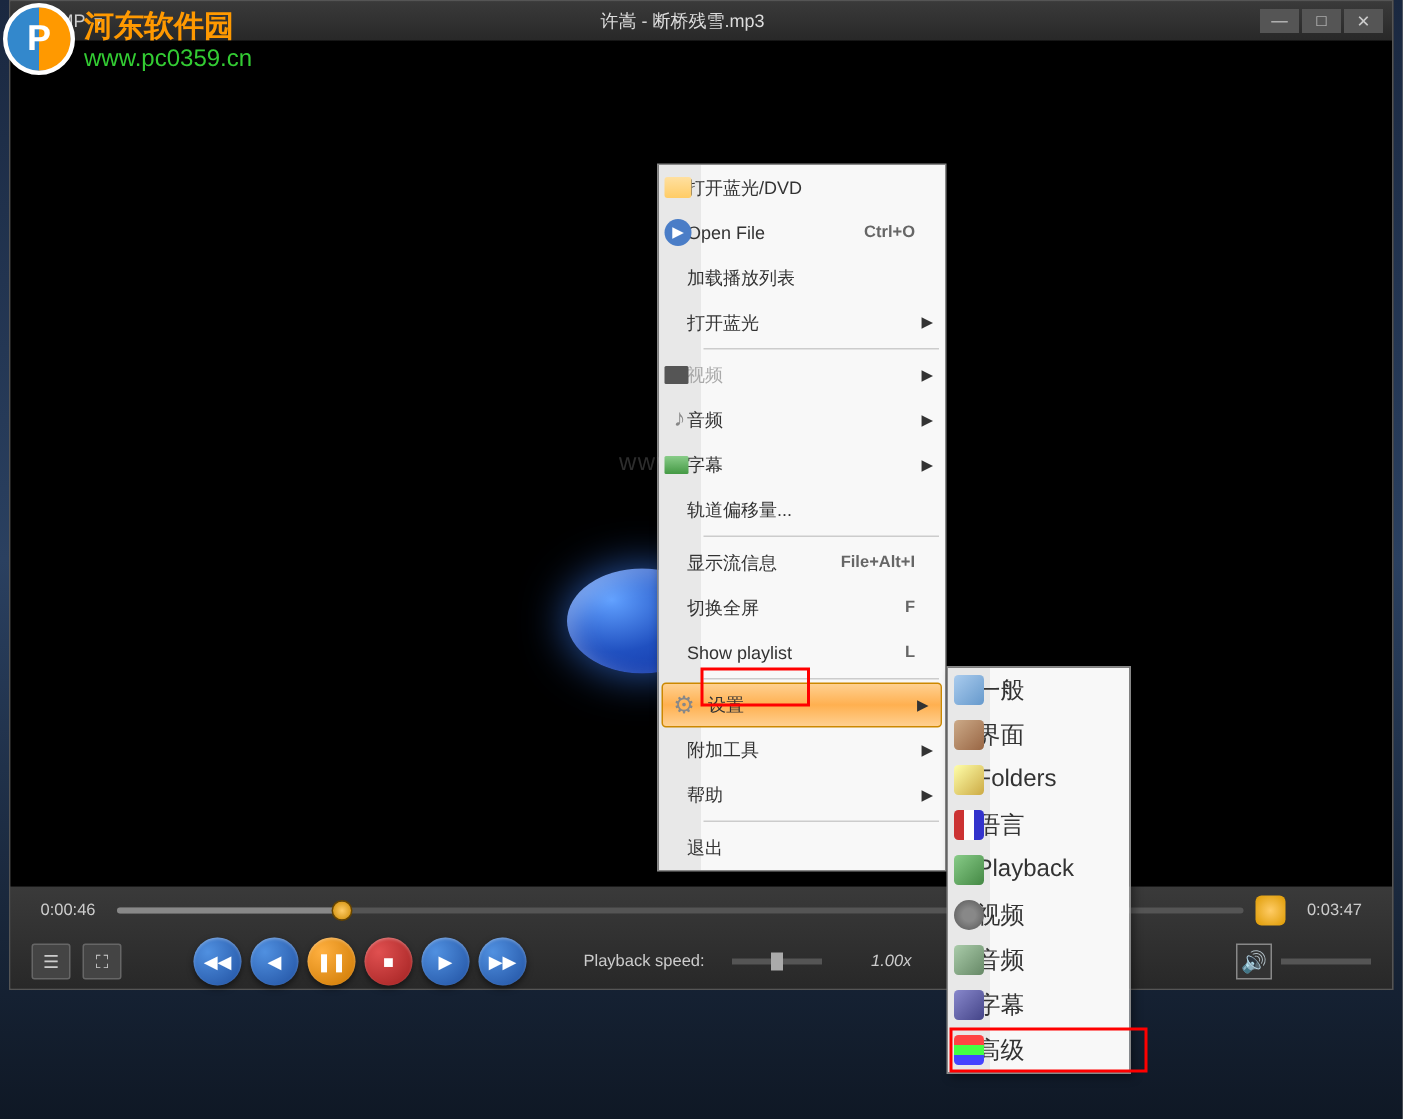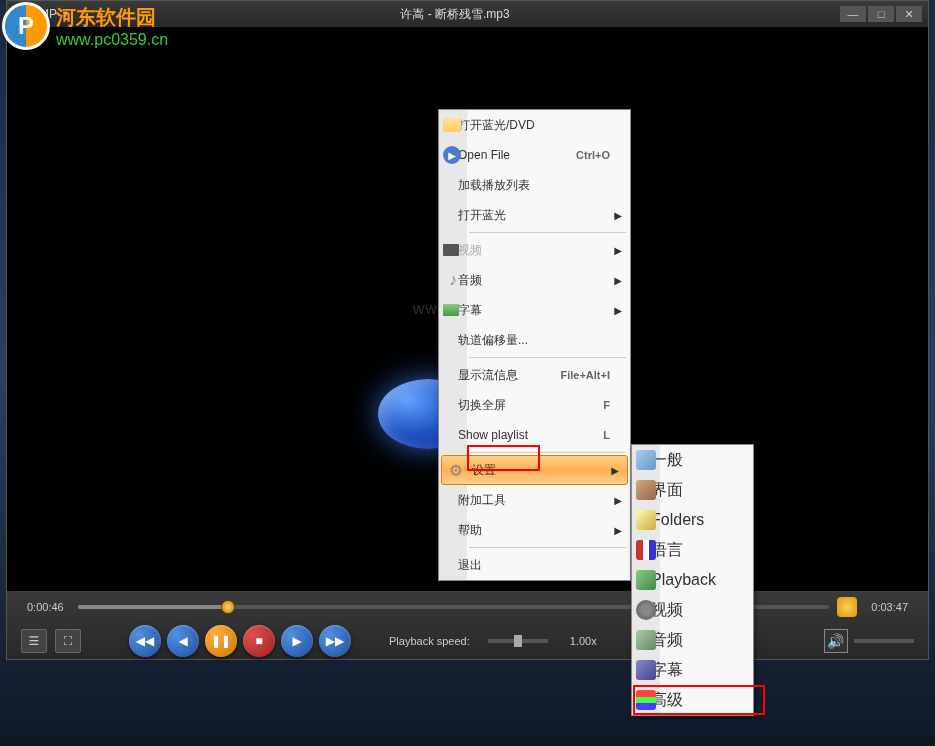--- a/index.html
+++ b/index.html
@@ -30,21 +30,21 @@
 .buttons-row { display: flex; align-items: center; height: 36px; margin-top: 6px; gap: 8px; }
 .view-btn { width: 26px; height: 24px; background: #444; border: 1px solid #666; border-radius: 2px; display: flex; align-items: center; justify-content: center; color: #ccc; font-size: 12px; }
 .transport-btns { display: flex; gap: 6px; margin-left: 40px; }
 .round-btn { width: 32px; height: 32px; border-radius: 50%; display: flex; align-items: center; justify-content: center; color: #fff; font-size: 12px; box-shadow: 0 2px 4px rgba(0,0,0,0.5), inset 0 1px 2px rgba(255,255,255,0.3); }
 .btn-blue { background: radial-gradient(circle at 30% 30%, #5090e0, #2050a0); }
 .btn-orange { background: radial-gradient(circle at 30% 30%, #ffb040, #cc7700); }
 .btn-red { background: radial-gradient(circle at 30% 30%, #e05050, #a02020); }
 .speed-label { margin-left: 30px; color: #ccc; font-size: 11px; }
 .speed-slider { width: 60px; height: 4px; background: #555; position: relative; margin-left: 10px; }
 .speed-marker { position: absolute; left: 50%; top: -4px; width: 8px; height: 12px; background: #aaa; transform: translateX(-50%); }
-.speed-val { margin-left: 14px; color: #ccc; font-size: 11px; }
+.speed-val { margin-left: 25px; color: #ccc; font-size: 11px; font-style: italic; }
 .volume-area { margin-left: auto; display: flex; align-items: center; gap: 6px; }
 .vol-icon { width: 24px; height: 24px; border: 1px solid #888; background: #333; display: flex; align-items: center; justify-content: center; color: #ddd; font-size: 14px; }
 .vol-bar { width: 60px; height: 4px; background: #555; }
 
 .watermark-logo { position: absolute; top: 2px; left: 2px; z-index: 100; display: flex; align-items: center; gap: 6px; pointer-events: none; }
 .logo-circle { width: 48px; height: 48px; border-radius: 50%; background: conic-gradient(#ff9900 0deg 180deg, #3388cc 180deg 360deg); display: flex; align-items: center; justify-content: center; color: #fff; font-weight: bold; font-size: 24px; border: 3px solid #fff; }
 .logo-text { display: flex; flex-direction: column; }
 .logo-text-cn { color: #ff9900; font-size: 20px; font-weight: bold; }
 .logo-text-en { color: #33cc33; font-size: 16px; }
 

